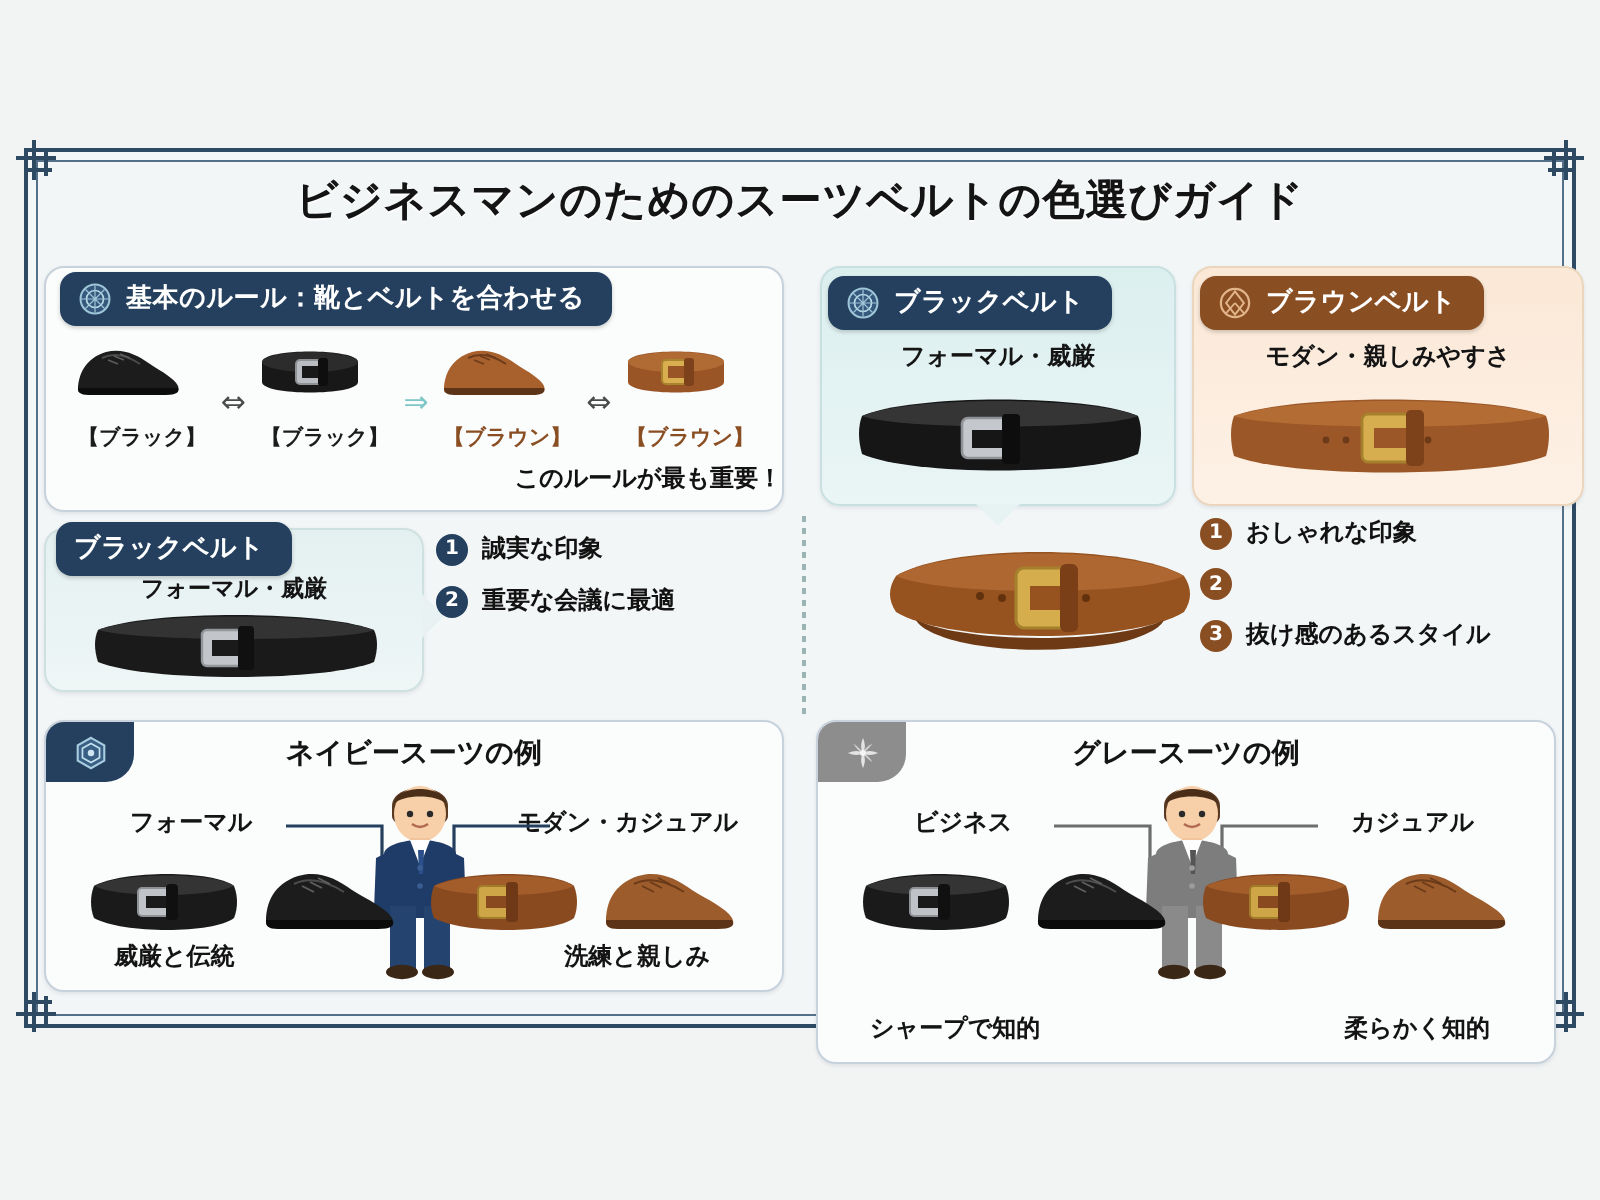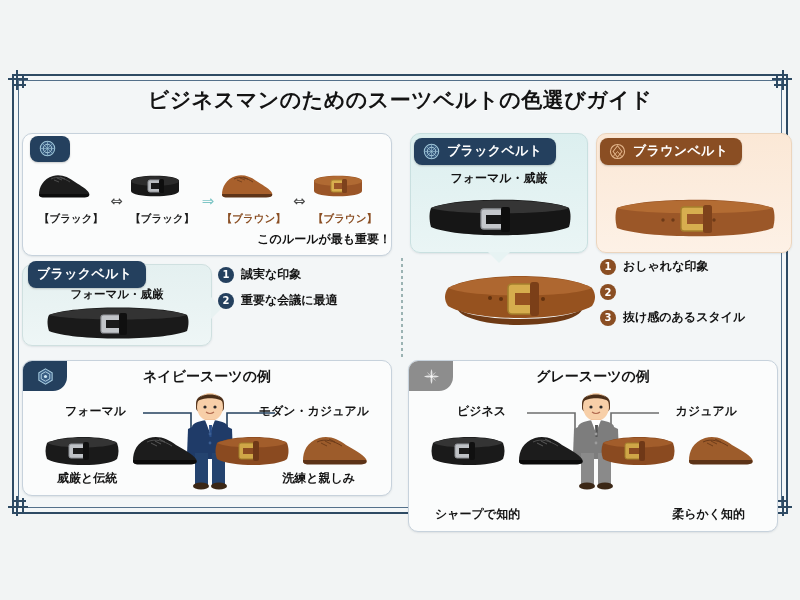--- a/index.html
+++ b/index.html
@@ -233,20 +233,21 @@
     </div>
     <div class="rule-note">このルールが最も重要！</div>
   </div>
 
   <div class="ribbon" id="rule-ribbon">
     <svg class="emb" viewBox="0 0 20 20">
       <circle cx="10" cy="10" r="8.5" fill="#35587c" stroke="#9fc6d8" stroke-width="1.2"></circle>
       <circle cx="10" cy="10" r="5" fill="none" stroke="#b9dbe8" stroke-width="1"></circle>
       <path d="M10 2 v16 M2 10 h16 M4.4 4.4 L15.6 15.6 M15.6 4.4 L4.4 15.6" stroke="#9fc6d8" stroke-width=".7"></path>
     </svg>
+    <span class="lbl">基本のルール：靴とベルトを合わせる</span>
   </div>
 
   <div class="card" id="bb-card">
     <div class="bb-sub">フォーマル・威厳</div>
     <svg width="150" height="44" viewBox="0 0 150 44" style="position:absolute;left:20px;top:36px;">
       <path d="M6 14 C30 4 120 4 144 14 C146 18 146 24 144 30 C120 40 30 40 6 30 C4 24 4 18 6 14 Z" fill="#1a1a1a"></path>
       <path d="M6 14 C30 5 120 5 144 14 C130 20 26 20 6 14 Z" fill="#333"></path>
       <rect x="58" y="14" width="24" height="18" rx="2.5" fill="#c2c5c9" stroke="#93969b" stroke-width="1.2"></rect>
       <rect x="63" y="19" width="14" height="8" fill="#1a1a1a"></rect>
       <rect x="76" y="12" width="8" height="22" rx="2" fill="#101010"></rect>
@@ -282,20 +283,21 @@
   <div class="ribbon" id="blk-ribbon">
     <svg class="emb" viewBox="0 0 20 20">
       <circle cx="10" cy="10" r="8.5" fill="#35587c" stroke="#9fc6d8" stroke-width="1.2"></circle>
       <circle cx="10" cy="10" r="5" fill="none" stroke="#b9dbe8" stroke-width="1"></circle>
       <path d="M10 2 v16 M2 10 h16 M4.4 4.4 L15.6 15.6 M15.6 4.4 L4.4 15.6" stroke="#9fc6d8" stroke-width=".7"></path>
     </svg>
     <span class="lbl">ブラックベルト</span>
   </div>
 
   <div class="card" id="brn-card">
+    <div class="card-sub">モダン・親しみやすさ</div>
     <svg width="168" height="52" viewBox="0 0 168 52" style="position:absolute;left:14px;top:58px;">
       <path d="M6 16 C34 5 134 5 162 16 C164 21 164 29 162 36 C134 47 34 47 6 36 C4 29 4 21 6 16 Z" fill="#9b5728"></path>
       <path d="M6 16 C34 6 134 6 162 16 C142 23 26 23 6 16 Z" fill="#b36c33"></path>
       <circle cx="52" cy="28" r="1.7" fill="#6d3a18"></circle>
       <circle cx="62" cy="28" r="1.7" fill="#6d3a18"></circle>
       <circle cx="103" cy="28" r="1.7" fill="#6d3a18"></circle>
       <rect x="70" y="15" width="28" height="24" rx="3" fill="#d7ae4f" stroke="#a5802d" stroke-width="1.4"></rect>
       <rect x="76" y="22" width="16" height="10" fill="#9b5728"></rect>
       <rect x="92" y="13" width="9" height="28" rx="2.5" fill="#7e421b"></rect>
     </svg>

